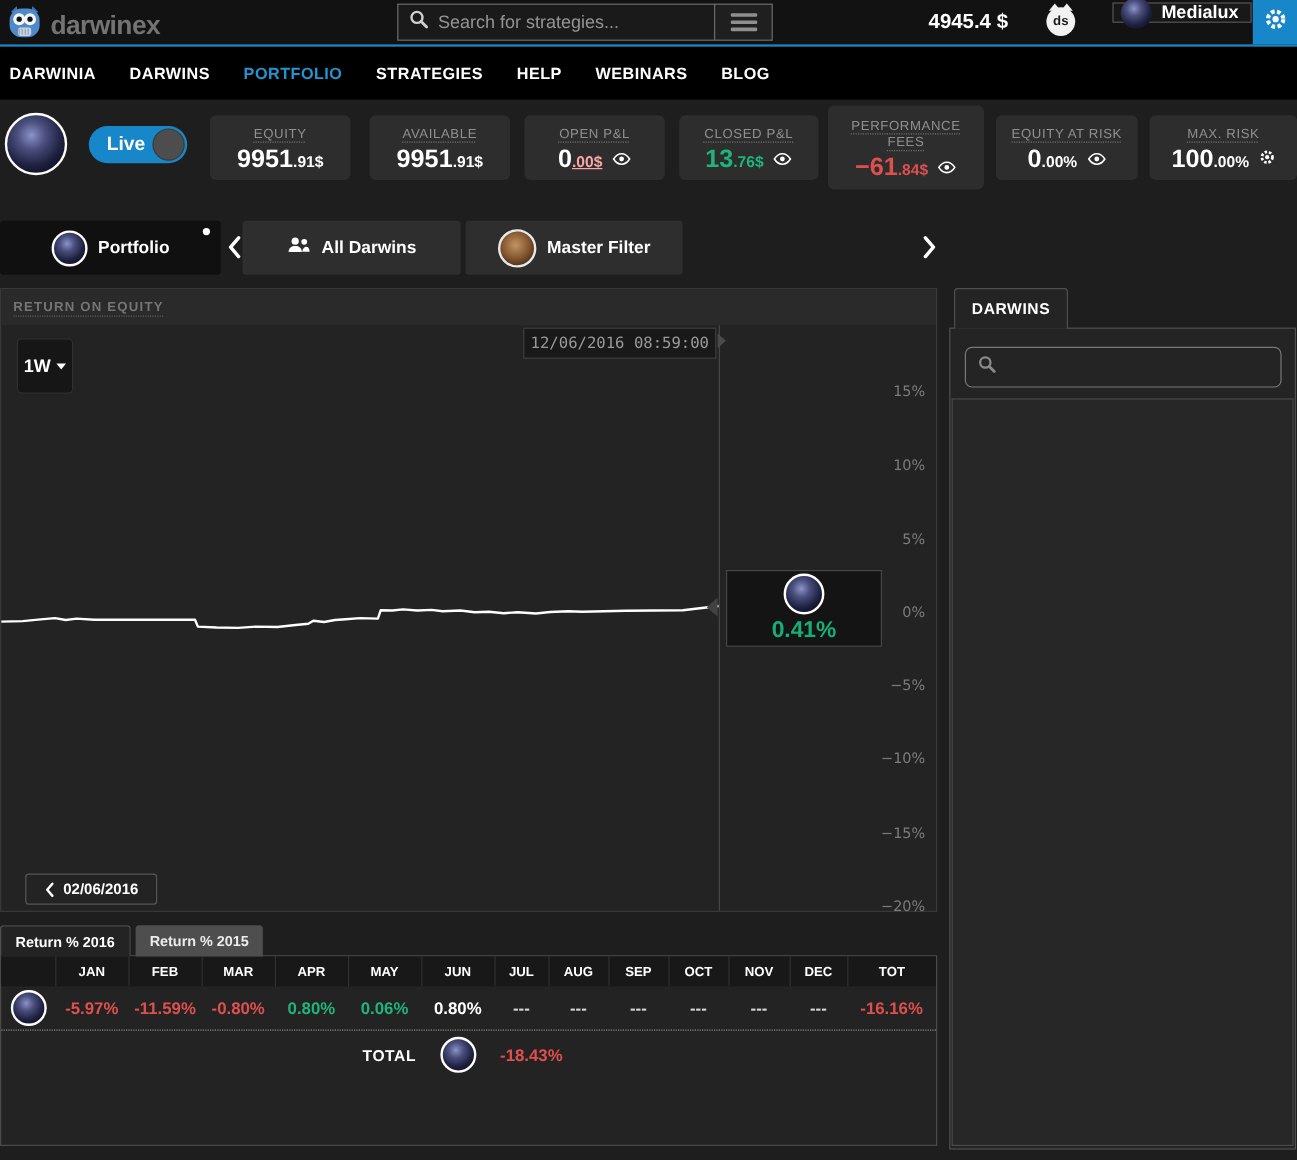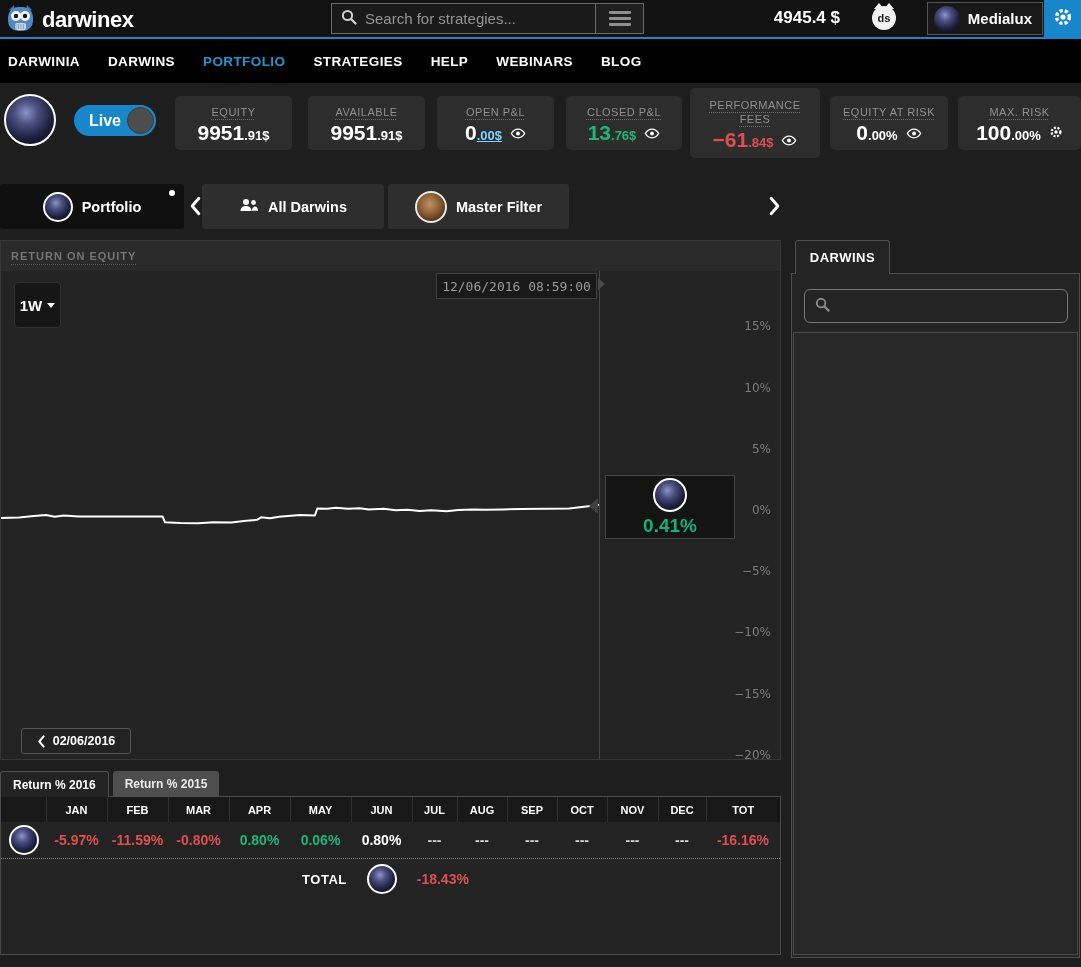--- a/index.html
+++ b/index.html
@@ -5,32 +5,32 @@
   * { margin:0; padding:0; box-sizing:border-box; }
   html,body { width:1081px; height:967px; }
   body {
     font-family:"Liberation Sans", sans-serif;
     background:#1e1e1e; color:#fff; overflow:hidden; position:relative;
   }
 
   
   .topbar { position:absolute; left:0; top:0; width:1081px; height:37px; background:#121212; }
   .brand { position:absolute; left:6px; top:3px; display:flex; align-items:center; gap:7px; }
-  .brand-name { font-size:22px; font-weight:bold; letter-spacing:-0.5px; color:#ffffff;text-align:center; }
+  .brand-name { font-size:22px; font-weight:bold; letter-spacing:-0.5px; color:#737373;text-align:center; }
   .search-wrap { position:absolute; left:331px; top:3px; height:31px; display:flex; }
   .search-box { width:265px; height:31px; border:1px solid #6b6b6b; background:#1a1a1a; display:flex; align-items:center; padding:0 9px; gap:8px; }
   .search-box input { flex:1; background:transparent; border:none; outline:none; color:#ddd; font-size:15px; font-family:"Liberation Sans",sans-serif; }
   .search-box input::placeholder { color:#949494; }
   .burger-btn { width:49px; height:31px; margin-left:-1px; border:1px solid #6b6b6b; background:#1f1f1f; display:flex; flex-direction:column; justify-content:center; align-items:center; gap:3px; cursor:pointer; }
   .burger-btn span { display:block; width:22px; height:3px; background:#8f8f8f; border-radius:1px; }
   .balance { position:absolute; right:241px; top:8px; font-size:17px; font-weight:bold; color:#fff; }
   .ds-badge { position:absolute; right:185px; top:6px; width:24px; height:24px; background:#f2f2f2; border-radius:50%; color:#1b1b1b; font-size:11px; font-weight:bold; display:flex; align-items:center; justify-content:center; }
   .ds-badge:before, .ds-badge:after { content:""; position:absolute; top:-3px; border-left:5px solid transparent; border-right:5px solid transparent; border-bottom:6px solid #f2f2f2; }
   .ds-badge:before { left:2px; } .ds-badge:after { right:2px; }
-  .user-chip { position:absolute; right:38px; top:2px; height:33px; border:1px solid #555; display:flex; align-items:center; padding:0 10px 0 6px; gap:8px; background:#181818; cursor:pointer; }
+  .user-chip { position:absolute; right:38px; top:2px; height:17px; border:1px solid #555; display:flex; align-items:center; padding:0 10px 0 6px; gap:8px; background:#181818; cursor:pointer; }
   .user-name { font-size:15px; font-weight:bold; color:#fff; }
   .gear-btn { position:absolute; right:0; top:0; width:37px; height:37px; background:#1787c9; display:flex; align-items:center; justify-content:center; cursor:pointer; }
   .blue-line { position:absolute; left:0; top:37px; width:1081px; height:2px; background:#1787c9; }
 
   
   .navbar { position:absolute; left:0; top:39px; width:1081px; height:44px; background:#000000; display:flex; align-items:center; padding-left:8px; }
   .nav-item { font-size:13.5px; font-weight:bold; color:#fff; letter-spacing:.4px; padding:0 14px; cursor:pointer; }
   .nav-item:first-child { padding-left:0; }
   .nav-item.active { color:#2493d1; }
 
@@ -185,21 +185,21 @@
   <div class="card-label">AVAILABLE</div>
   <div class="card-value">
     <span class="v-main" style="color: rgb(255, 255, 255);">9951</span>
       <span class="v-small" style="color: rgb(255, 255, 255);">.91$</span>
   </div>
 </div>
 <div class="card" style="left:437px;width:117px;">
   <div class="card-label">OPEN P&amp;L</div>
   <div class="card-value">
     <span class="v-main" style="color: rgb(255, 255, 255);">0</span>
-      <span class="v-small" style="color: #7dd3fc; text-decoration: underline;">.00$</span>
+      <span class="v-small" style="color: #fca5a5; text-decoration: underline;">.00$</span>
     <span class="card-icon"><svg width="16" height="11" viewBox="0 0 24 16">
           <path d="M12 1.5 C6 1.5 2 8 2 8 C2 8 6 14.5 12 14.5 C18 14.5 22 8 22 8 C22 8 18 1.5 12 1.5 Z" fill="none" stroke="#fff" stroke-width="2"></path>
           <circle cx="12" cy="8" r="3" fill="#fff"></circle>
         </svg></span>
   </div>
 </div>
 <div class="card" style="left:566px;width:116px;">
   <div class="card-label">CLOSED P&amp;L</div>
   <div class="card-value">
     <span class="v-main" style="color: rgb(29, 181, 125);">13</span>

